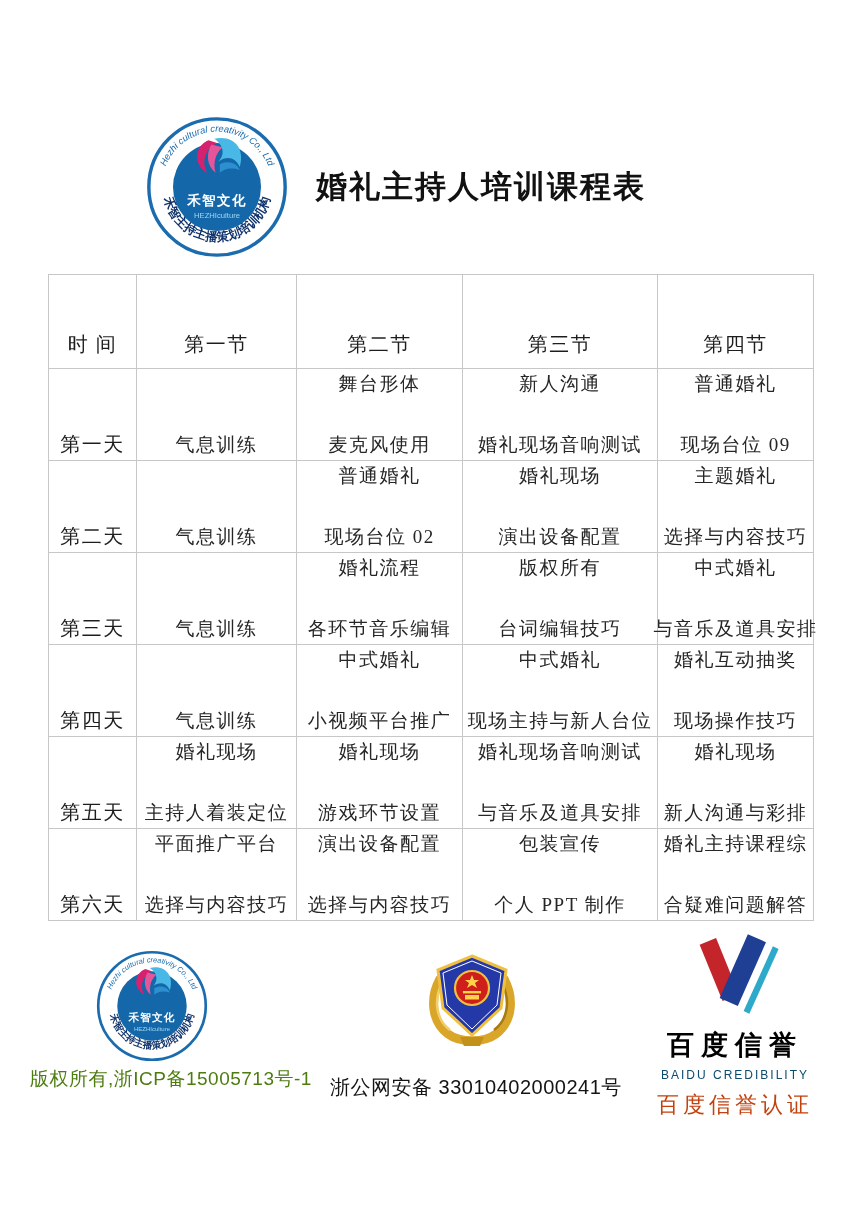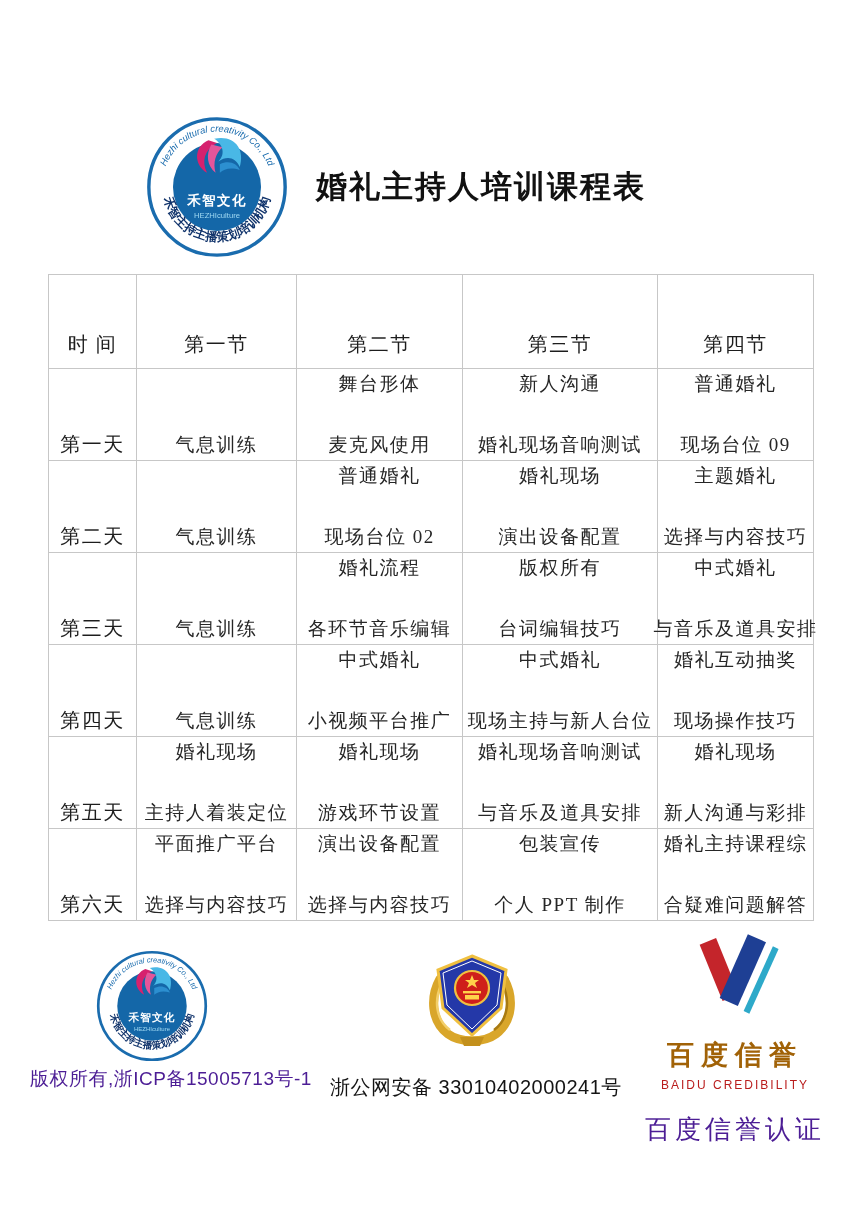--- a/index.html
+++ b/index.html
@@ -25,35 +25,35 @@
   .cell.body{height:91px;gap:30px;}
   .cl{
     flex:1;display:flex;align-items:center;justify-content:center;
     font-size:19px;letter-spacing:1.5px;white-space:nowrap;color:#262626;
   }
   .hdr .cl, .day .cl{font-weight:400;font-size:20px;color:#1d1d1d;}
 
   
   #footer-logo{left:96px;top:950px;width:112px;height:112px;}
   #copyright{
-    left:30px;top:1066px;font-size:19px;color:#4c1d95;letter-spacing:0.5px;
+    left:30px;top:1066px;font-size:19px;color:#4d7c0f;letter-spacing:0.5px;
     font-family:"Liberation Sans","DejaVu Sans",sans-serif;white-space:nowrap;
   }
   #police-badge{left:422px;top:948px;width:100px;height:102px;}
   #police-record{
     left:330px;top:1074px;width:290px;text-align:center;
     font-size:20px;font-weight:400;color:#141414;letter-spacing:0.5px;
     font-family:"Liberation Sans","DejaVu Sans",sans-serif;white-space:nowrap;
   }
   #baidu-block{left:628px;top:933px;width:214px;text-align:center;
     font-family:"Liberation Sans","DejaVu Sans",sans-serif;}
   #baidu-v{width:106px;height:94px;margin:0 auto;}
-  #baidu-title{font-size:27px;color:#a16207;letter-spacing:7px;font-weight:600;margin-top:10px;white-space:nowrap;}
-  #baidu-sub{font-size:12px;color:#b91c1c;letter-spacing:2px;margin-top:5px;white-space:nowrap;}
-  #baidu-caption{font-size:26px;color:#4c1d95;letter-spacing:4px;margin-top:20px;white-space:nowrap;}
+  #baidu-title{font-size:27px;color:#000000;letter-spacing:7px;font-weight:600;margin-top:0;white-space:nowrap;}
+  #baidu-sub{font-size:12px;color:#0c4a6e;letter-spacing:2px;margin-top:5px;white-space:nowrap;}
+  #baidu-caption{font-size:22px;color:#c2410c;letter-spacing:4px;margin-top:8px;white-space:nowrap;}
 </style>
 </head>
 <body>
 
 <div class="abs" id="header-logo">
   <svg viewBox="0 0 100 100" width="100%" height="100%" xmlns="http://www.w3.org/2000/svg">
     <circle cx="50" cy="50" r="48" fill="#fff" stroke="#1a6cae" stroke-width="2.4"></circle>
     <circle cx="50" cy="50" r="31" fill="#1467a8"></circle>
     <defs>
       <path id="arcTa" d="M 11 50 A 39 39 0 1 1 89 50"></path>

